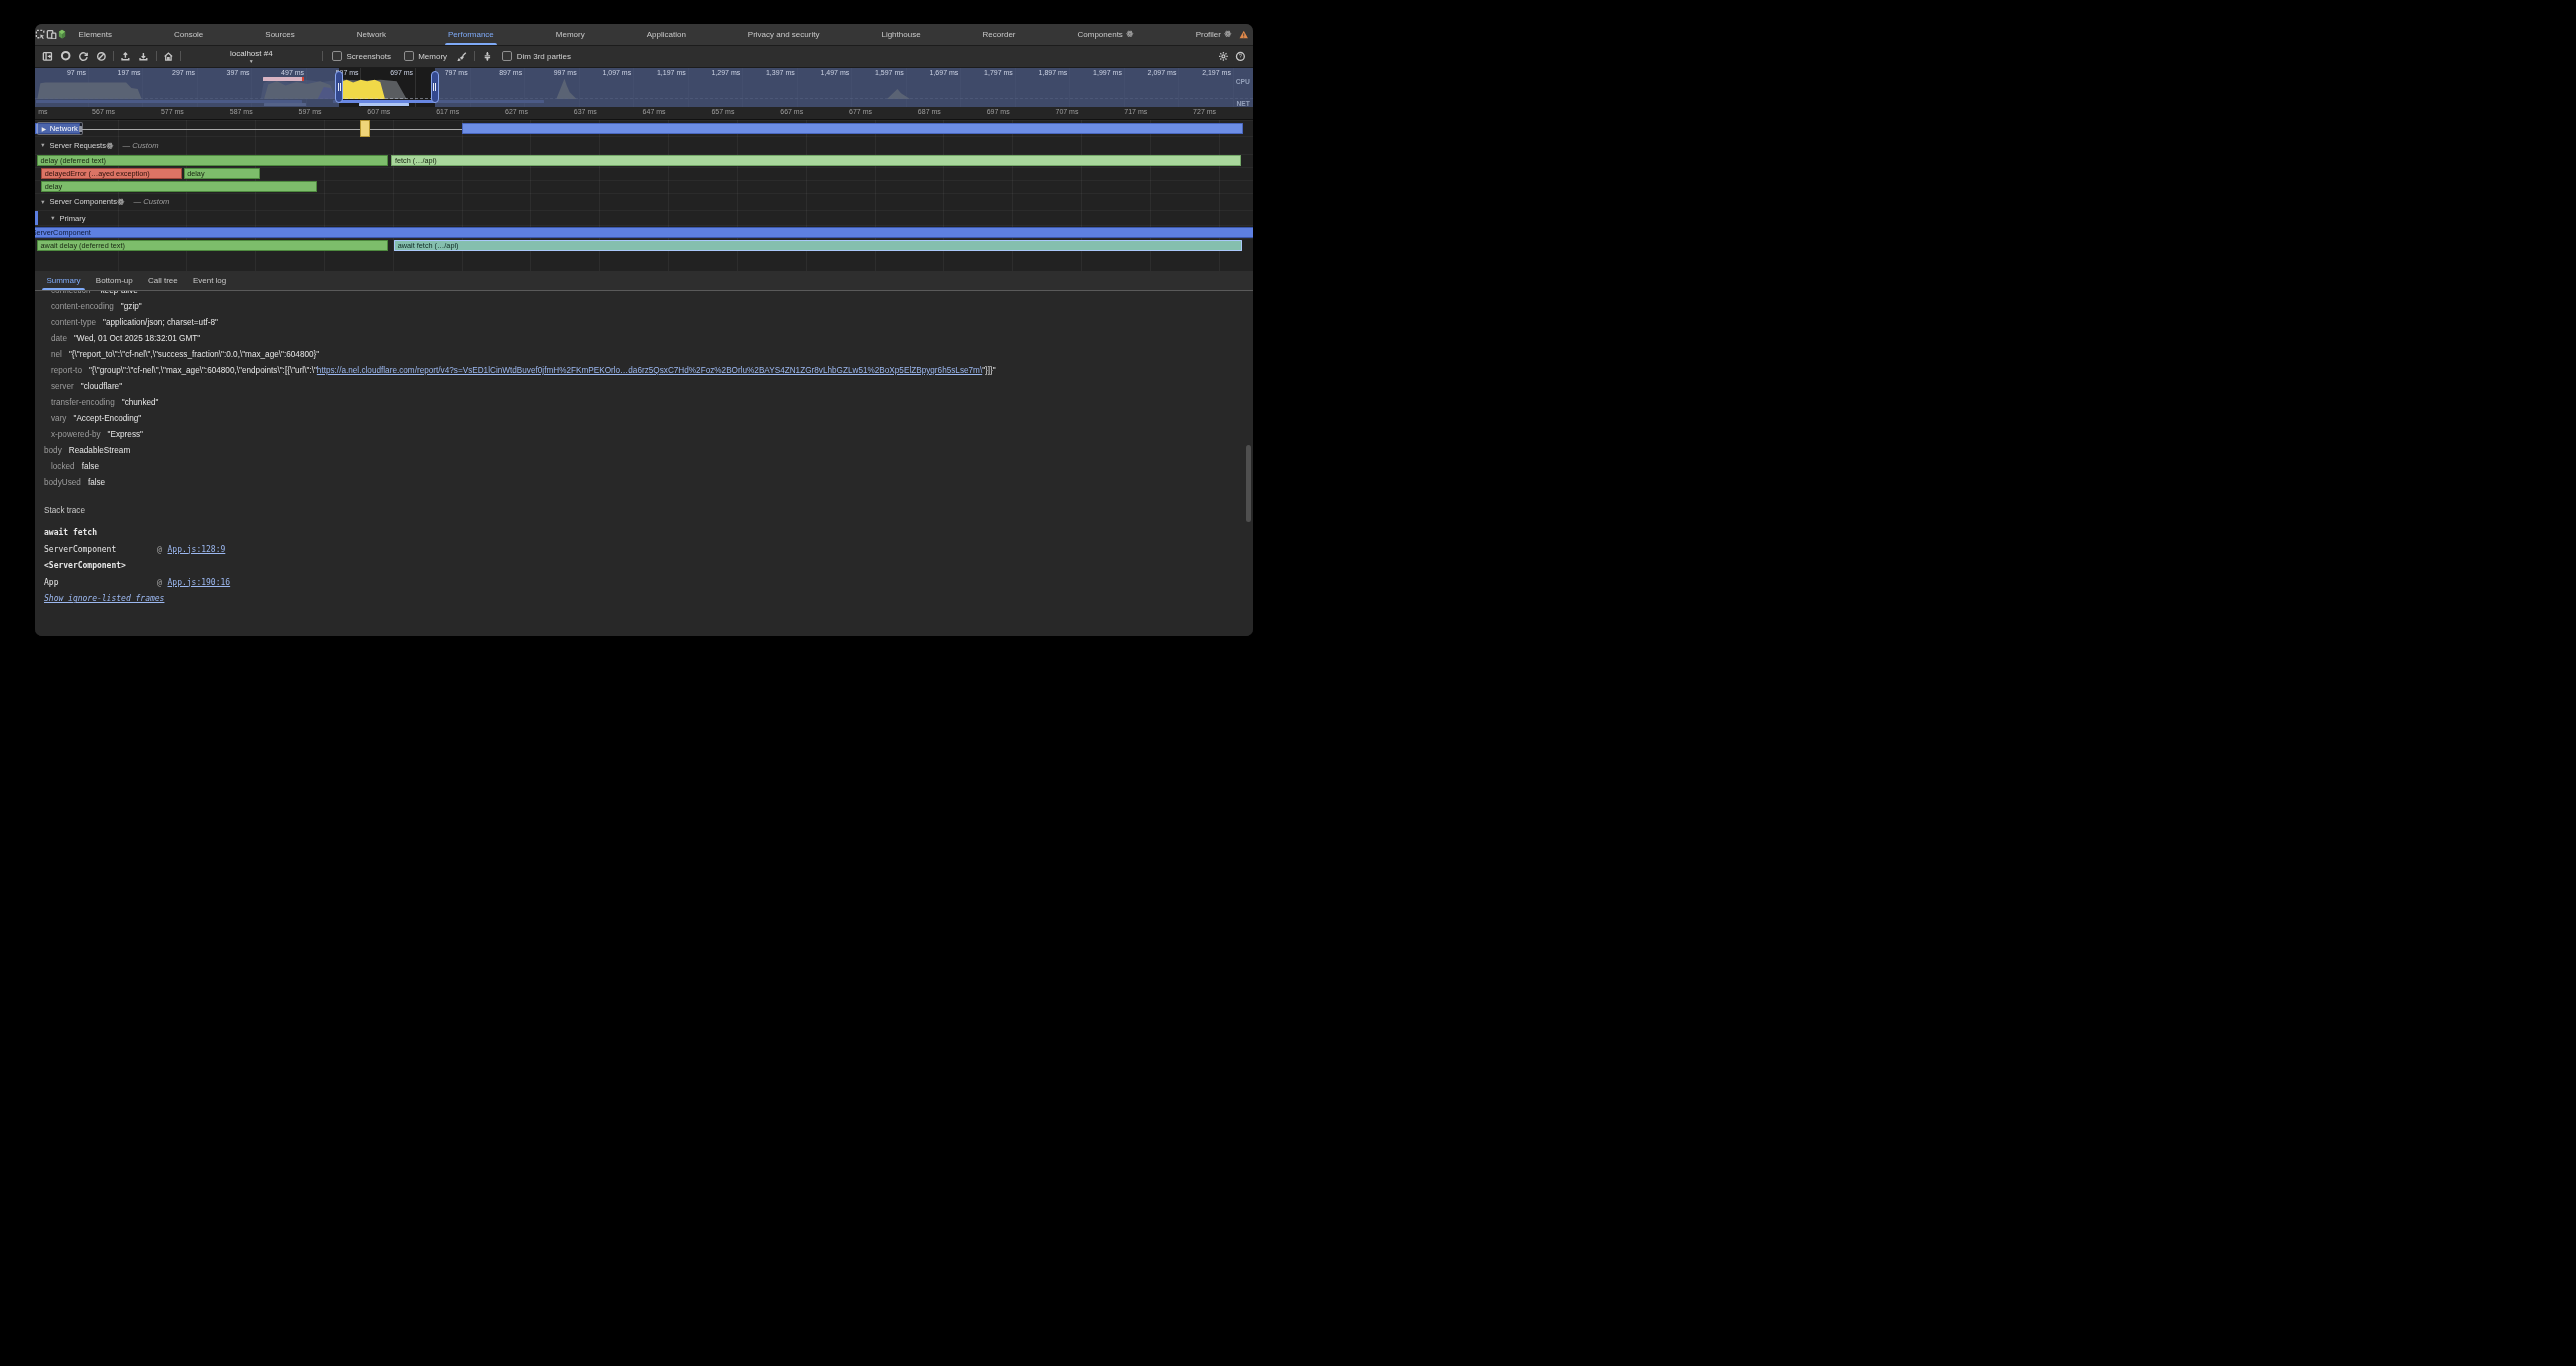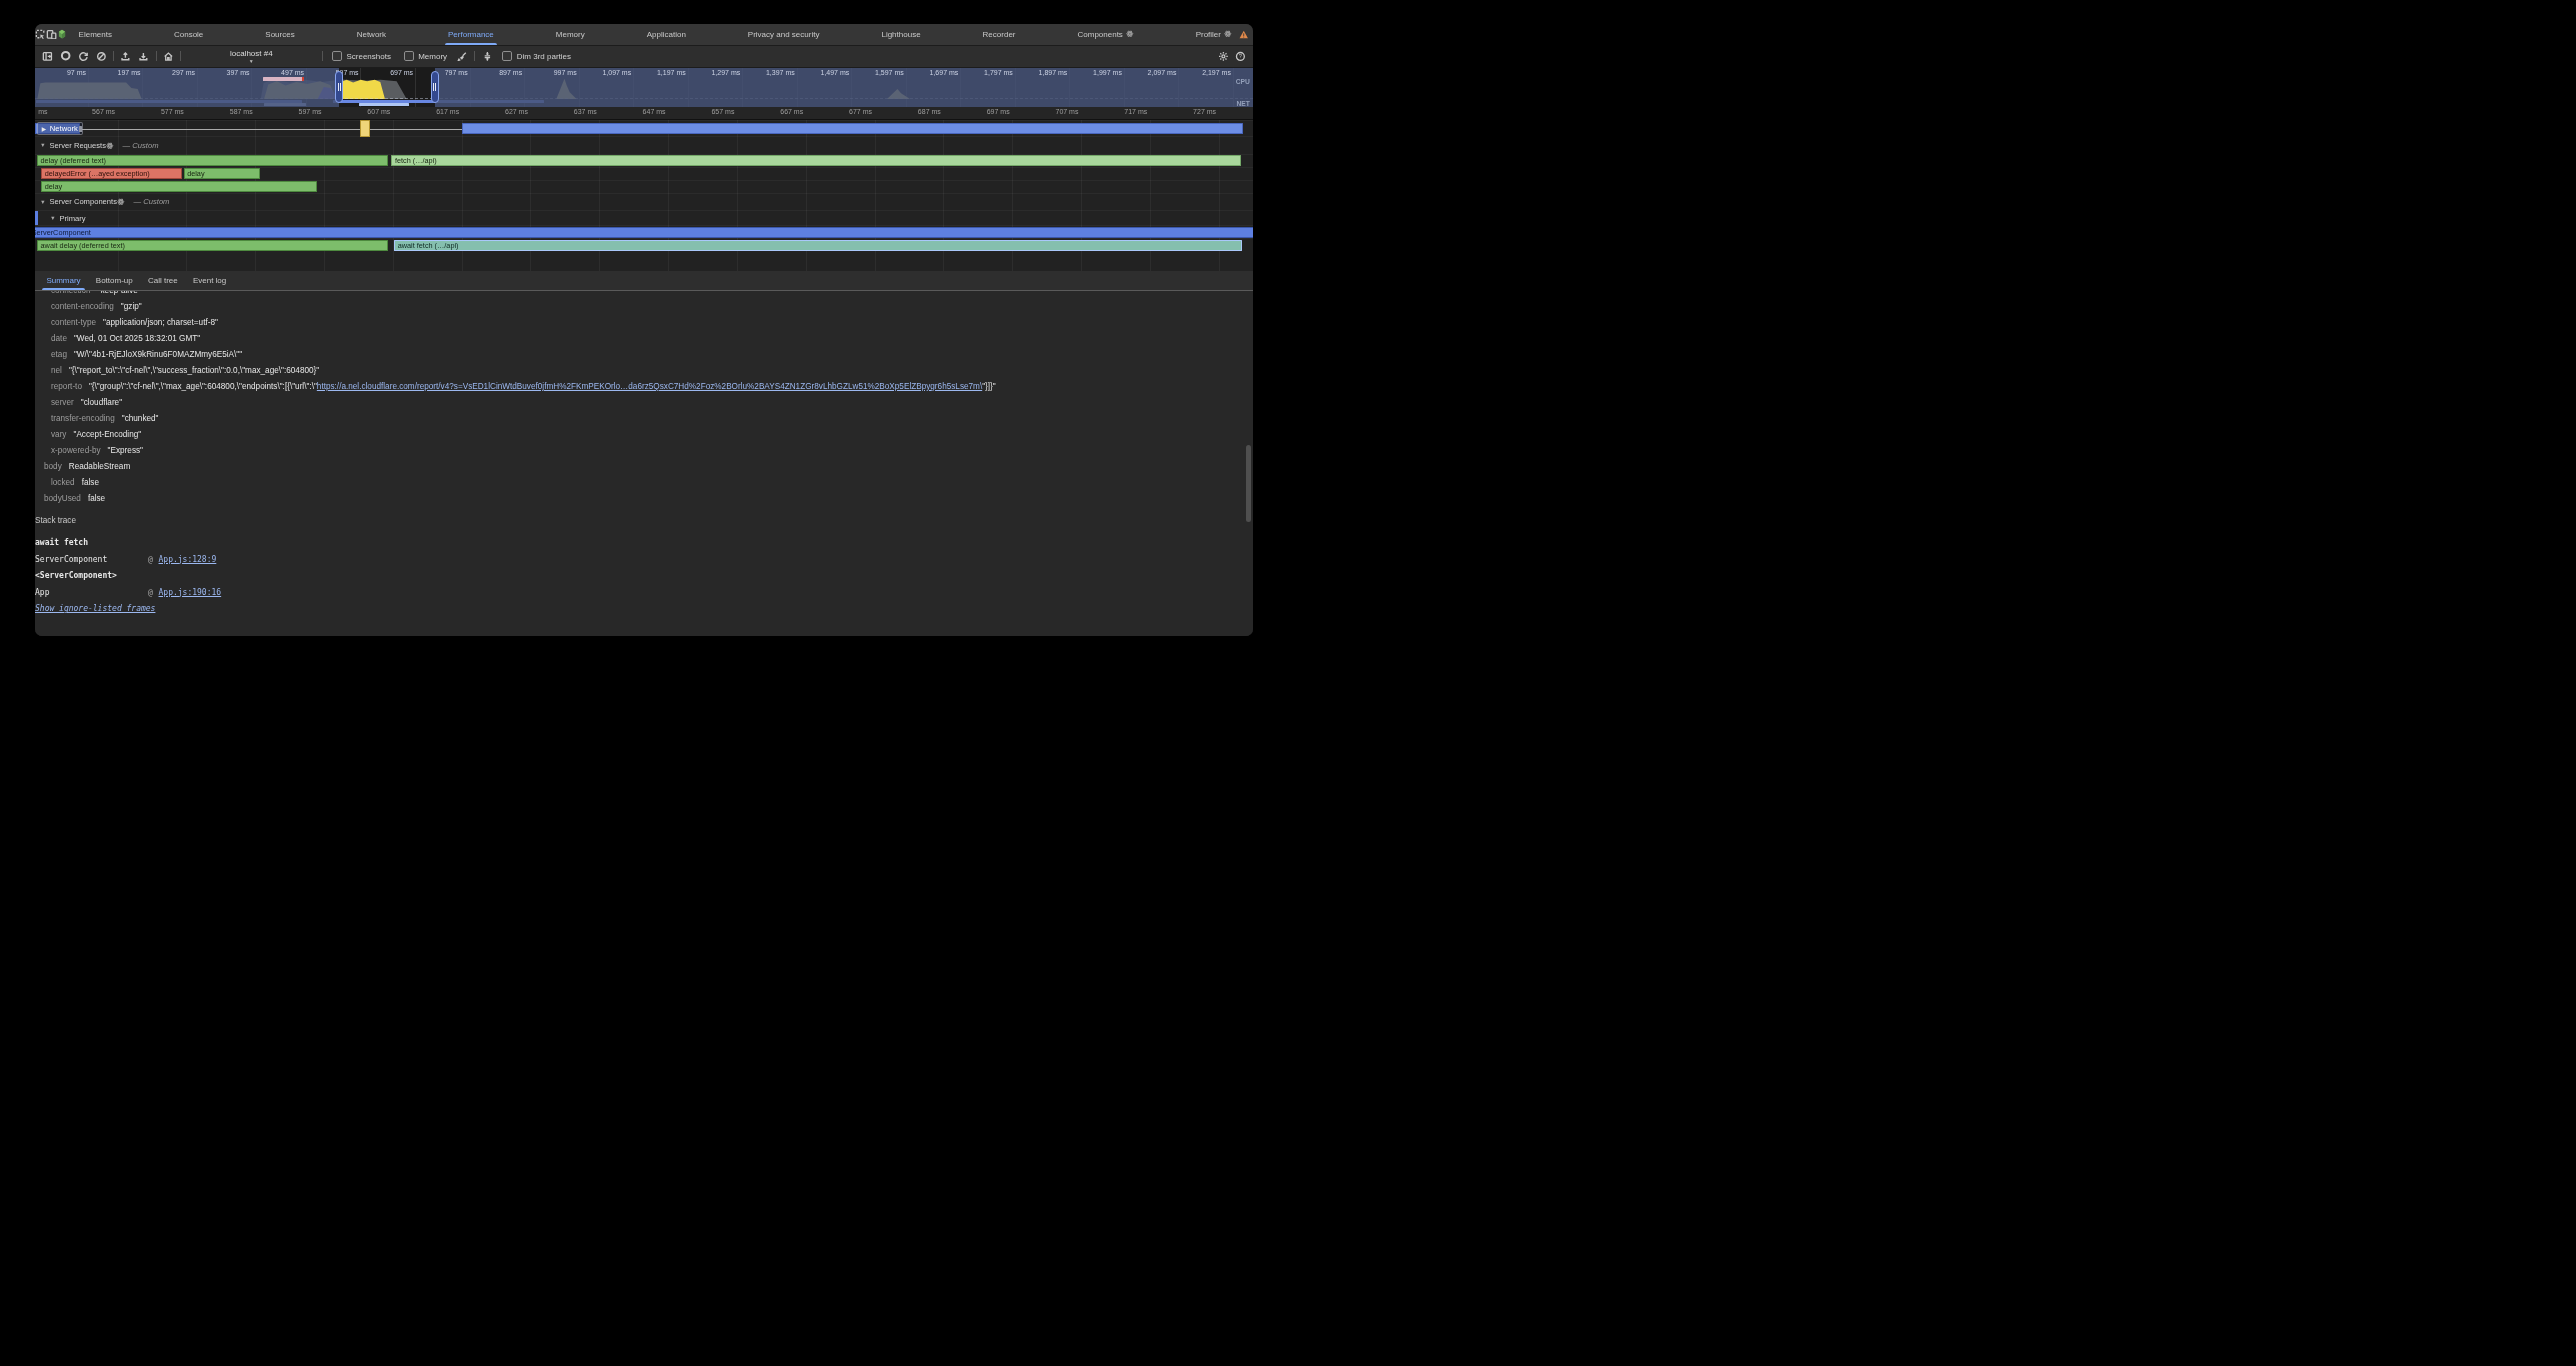--- a/index.html
+++ b/index.html
@@ -88,21 +88,21 @@
   .btab{display:flex;align-items:center;padding:0 7.6px;font-size:8px;color:#c9c9c9;position:relative;cursor:pointer;}
   .btab.sel{color:#7faaf7;}
   .btab.sel::after{content:"";position:absolute;left:3.2px;right:3.2px;bottom:0;height:1.9px;border-radius:1.9px 1.9px 0 0;background:#7faaf7;}
   
   .details{flex:1;background:#282828;overflow:hidden;position:relative;}
   .kv{height:16px;line-height:16px;font-size:8.2px;white-space:nowrap;overflow:hidden;}
   .kv.clipped{margin-top:-8.2px;}
   .k{color:#9d9d9d;margin-right:7px;}
   .v{color:#e8e8e8;}
   .vlink{color:#9cb8f0;text-decoration:underline;cursor:pointer;}
-  .stack{margin-top:9px;color:#e8e8e8;}
+  .stack{margin-top:15px;padding-left:9px;color:#e8e8e8;}
   .stack-title{font-size:8.2px;color:#cbcbcb;margin-bottom:10px;}
   .srow{height:16.5px;line-height:16.5px;font-family:"DejaVu Sans Mono",monospace;font-size:8px;}
   .sfn{display:inline-block;min-width:113px;}
   .sbold{font-weight:bold;}
   .sat{color:#a8a8a8;margin-right:5.7px;}
   .slink{color:#9cb8f0;text-decoration:underline;cursor:pointer;text-align:right;}
   .ignore{display:inline-block;margin-top:3.2px;font-family:"DejaVu Sans Mono",monospace;font-size:8px;
           font-style:italic;text-decoration:underline;color:#9cb8f0;cursor:pointer;}
   .vscroll{position:absolute;right:1.9px;top:154px;width:5px;height:77px;background:#4f4f4f;border-radius:2.5px;cursor:pointer;}
   svg.ic{display:block;}
@@ -512,21 +512,20 @@
         <div class="btab">Event log</div>
       </div>
   </div>
 
   <div class="details">
     <div>
         <div class="kv clipped" style="padding-left: 16px;"><span class="k">connection</span><span class="v">"keep-alive"</span></div>
         <div class="kv" style="padding-left: 16px;"><span class="k">content-encoding</span><span class="v">"gzip"</span></div>
         <div class="kv" style="padding-left: 16px;"><span class="k">content-type</span><span class="v">"application/json; charset=utf-8"</span></div>
         <div class="kv" style="padding-left: 16px;"><span class="k">date</span><span class="v">"Wed, 01 Oct 2025 18:32:01 GMT"</span></div>
-        <div class="kv" style="padding-left: 16px;"><span class="k">etag</span><span class="v">"W/\"4b1-RjEJloX9kRinu6F0MAZMmy6E5iA\""</span></div>
         <div class="kv" style="padding-left: 16px;"><span class="k">nel</span><span class="v">"{\"report_to\":\"cf-nel\",\"success_fraction\":0.0,\"max_age\":604800}"</span></div>
         <div class="kv" style="padding-left: 16px;"><span class="k">report-to</span><span class="v">"{\"group\":\"cf-nel\",\"max_age\":604800,\"endpoints\":[{\"url\":\"</span><span class="v vlink">https://a.nel.cloudflare.com/report/v4?s=VsED1lCinWtdBuvef0jfmH%2FKmPEKOrlo…da6rz5QsxC7Hd%2Foz%2BOrlu%2BAYS4ZN1ZGr8vLhbGZLw51%2BoXp5ElZBpygr6h5sLse7m\</span><span class="v">"}]}"</span></div>
         <div class="kv" style="padding-left: 16px;"><span class="k">server</span><span class="v">"cloudflare"</span></div>
         <div class="kv" style="padding-left: 16px;"><span class="k">transfer-encoding</span><span class="v">"chunked"</span></div>
         <div class="kv" style="padding-left: 16px;"><span class="k">vary</span><span class="v">"Accept-Encoding"</span></div>
         <div class="kv" style="padding-left: 16px;"><span class="k">x-powered-by</span><span class="v">"Express"</span></div>
         <div class="kv" style="padding-left: 9px;"><span class="k">body</span><span class="v">ReadableStream</span></div>
         <div class="kv" style="padding-left: 16px;"><span class="k">locked</span><span class="v">false</span></div>
         <div class="kv" style="padding-left: 9px;"><span class="k">bodyUsed</span><span class="v">false</span></div>
       </div>

